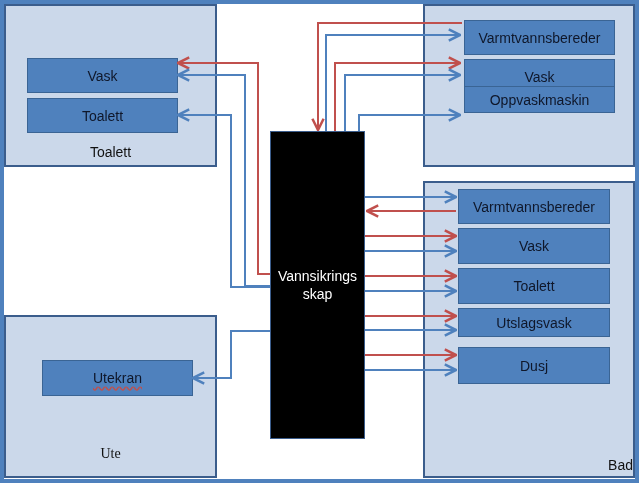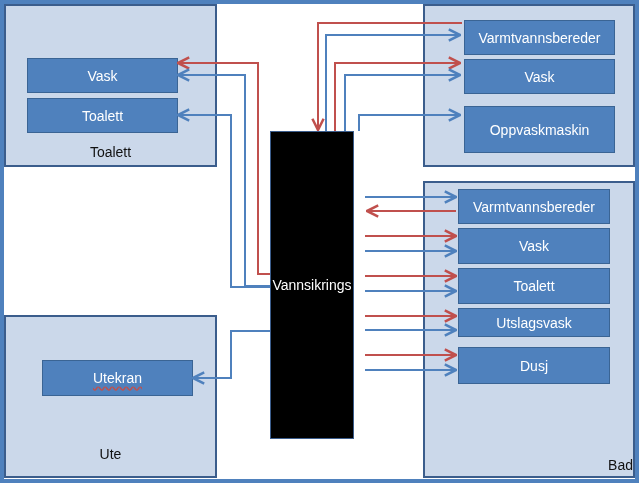--- a/index.html
+++ b/index.html
@@ -15,26 +15,26 @@
   .room {
     position: absolute; background: #cbd8ea; border: 2px solid #3b5d8c;
     box-sizing: border-box;
   }
   .room-label {
     position: absolute; left: 0; right: 0; text-align: center;
     font-size: 14px; color: #111;
   }
   .fixture {
     position: absolute; background: #4f81bd; border: 1.5px solid #3a6494;
-    box-sizing: border-box; color: #ffffff; font-size: 14px;
+    box-sizing: border-box; color: #0f172a; font-size: 14px;
     display: flex; align-items: center; justify-content: center;
   }
   .squiggle { text-decoration: underline wavy #c0504d; text-underline-offset: 3px; text-align: right; }
   #cabinet {
-    position: absolute; left: 270px; top: 131px; width: 84px; height: 308px;
+    position: absolute; left: 270px; top: 131px; width: 95px; height: 308px;
     background: #000; border: 1.5px solid #3b5d8c; box-sizing: border-box;
     color: #fff; font-size: 14px; text-align: center;
     display: flex; align-items: center; justify-content: center; line-height: 18px;
   }
   #cabinet span { display:block; }
   svg#pipes { position: absolute; left: 0; top: 0; width: 639px; height: 483px; pointer-events: none; }
 </style>
 </head>
 <body>
 
@@ -42,42 +42,43 @@
 
 <div class="room" style="left:4px;top:4px;width:213px;height:163px;">
   <div class="fixture" style="left:21px;top:52px;width:151px;height:35px;">Vask</div>
   <div class="fixture" style="left:21px;top:92px;width:151px;height:35px;">Toalett</div>
   <div class="room-label" style="top:138px;">Toalett</div>
 </div>
 
 <div class="room" style="left:423px;top:4px;width:212px;height:163px;">
   <div class="fixture" style="left:39px;top:14px;width:151px;height:35px;">Varmtvannsbereder</div>
   <div class="fixture" style="left:39px;top:53px;width:151px;height:35px;">Vask</div>
-  <div class="fixture" style="left:39px;top:100px;width:151px;height:47px;">Oppvaskmaskin</div>
+  <div class="fixture" style="left:39px;top:80px;width:151px;height:27px;">Oppvaskmaskin</div>
 </div>
 
 <div class="room" style="left:4px;top:315px;width:213px;height:163px;">
   <div class="fixture" style="left:36px;top:43px;width:151px;height:36px;">
     <span class="squiggle">Utekran</span>
   </div>
-  <div class="room-label" style="top:129px;">Ute</div>
+  <div class="room-label" style="top:129px;font-family:Liberation Serif, serif;">Ute</div>
 </div>
 
 <div class="room" style="left:423px;top:181px;width:212px;height:297px;">
   <div class="fixture" style="left:33px;top:6px;width:152px;height:35px;">Varmtvannsbereder</div>
   <div class="fixture" style="left:33px;top:45px;width:152px;height:36px;">Vask</div>
   <div class="fixture" style="left:33px;top:85px;width:152px;height:36px;">Toalett</div>
   <div class="fixture" style="left:33px;top:125px;width:152px;height:29px;">Utslagsvask</div>
   <div class="fixture" style="left:33px;top:164px;width:152px;height:37px;">Dusj</div>
   <div class="room-label" style="top:274px;text-align:right;">Bad</div>
 </div>
 
 <div id="cabinet">
   <div>
     <span>Vannsikrings</span>
+    <span>skap</span>
   </div>
 </div>
 
 <svg id="pipes">
   <defs>
     <marker id="arrR" viewBox="0 0 10 10" refX="9" refY="5" markerWidth="7" markerHeight="7" orient="auto-start-reverse">
       <path d="M1,1 L9,5 L1,9" fill="none" stroke="#c0504d" stroke-width="1.8"></path>
     </marker>
     <marker id="arrB" viewBox="0 0 10 10" refX="9" refY="5" markerWidth="7" markerHeight="7" orient="auto-start-reverse">
       <path d="M1,1 L9,5 L1,9" fill="none" stroke="#4f81bd" stroke-width="1.8"></path>

